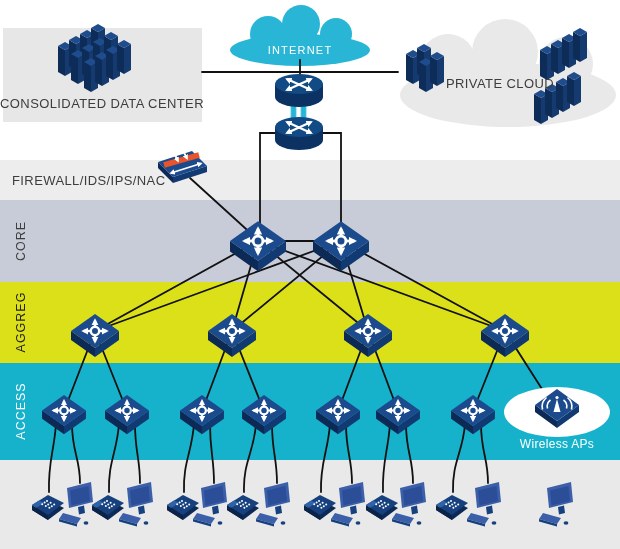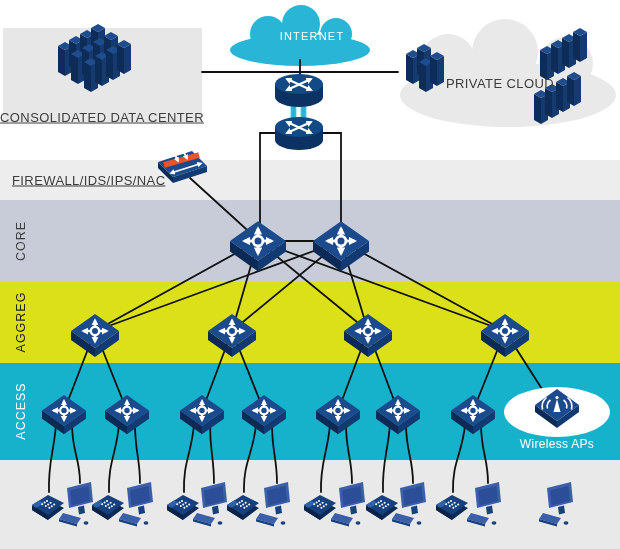--- a/index.html
+++ b/index.html
@@ -1,21 +1,21 @@
 <!DOCTYPE html>
 <html><head>
 <meta charset="utf-8">
 <style>
   html,body{margin:0;padding:0;background:#fff;}
   .stage{position:relative;width:620px;height:549px;background:#ffffff;overflow:hidden;
          font-family:"Liberation Sans",sans-serif;}
   .stage svg{position:absolute;left:0;top:0;}
   .lbl{position:absolute;white-space:nowrap;transform:translate(-50%,-50%);
        color:#3d3d3d;font-size:13px;letter-spacing:0.4px;}
-  .lbl-left{transform:translateY(-50%);text-decoration:underline;}
+  .lbl-left{transform:translateY(-50%);}
   .vlbl{position:absolute;white-space:nowrap;transform:translate(-50%,-50%) rotate(-90deg);
         font-size:12.5px;letter-spacing:1px;color:#3d3d3d;}
   .white{color:#ffffff;}
   .dark{color:#1f1f1f;}
   .internet-lbl{font-size:11px;letter-spacing:1.2px;}
   .wireless-lbl{font-size:12px;letter-spacing:0.3px;}
 </style>
 </head>
 <body>
 
@@ -244,21 +244,21 @@
   <use href="#sym-pc" x="256" y="480" width="42" height="48"></use>
   <use href="#sym-phone" x="302" y="489" width="36" height="34"></use>
   <use href="#sym-pc" x="331" y="480" width="42" height="48"></use>
   <use href="#sym-phone" x="364" y="489" width="36" height="34"></use>
   <use href="#sym-pc" x="392" y="480" width="42" height="48"></use>
   <use href="#sym-phone" x="434" y="489" width="36" height="34"></use>
   <use href="#sym-pc" x="467" y="480" width="42" height="48"></use>
   <use href="#sym-pc" x="539" y="480" width="42" height="48"></use>
 </svg>
 
-  <div class="lbl white internet-lbl" style="left:300px;top:36px;margin-left:12px;">INTERNET</div>
-  <div class="lbl" style="left:102px;top:117px;text-decoration:underline;">CONSOLIDATED DATA CENTER</div>
+  <div class="lbl white internet-lbl" style="left:300px;top:50px;">INTERNET</div>
+  <div class="lbl" style="left:102px;top:103px;">CONSOLIDATED DATA CENTER</div>
   <div class="lbl" style="left:500px;top:83px;">PRIVATE CLOUD</div>
   <div class="lbl lbl-left" style="left:12px;top:180px;transform:translateY(-50%);">FIREWALL/IDS/IPS/NAC</div>
   <div class="vlbl" style="left:21px;top:241px;">CORE</div>
   <div class="vlbl dark" style="left:21px;top:322px;">AGGREG</div>
   <div class="vlbl white" style="left:21px;top:411px;">ACCESS</div>
   <div class="lbl white wireless-lbl" style="left:557px;top:444px;">Wireless APs</div>
 </div>
 
 </body></html>

